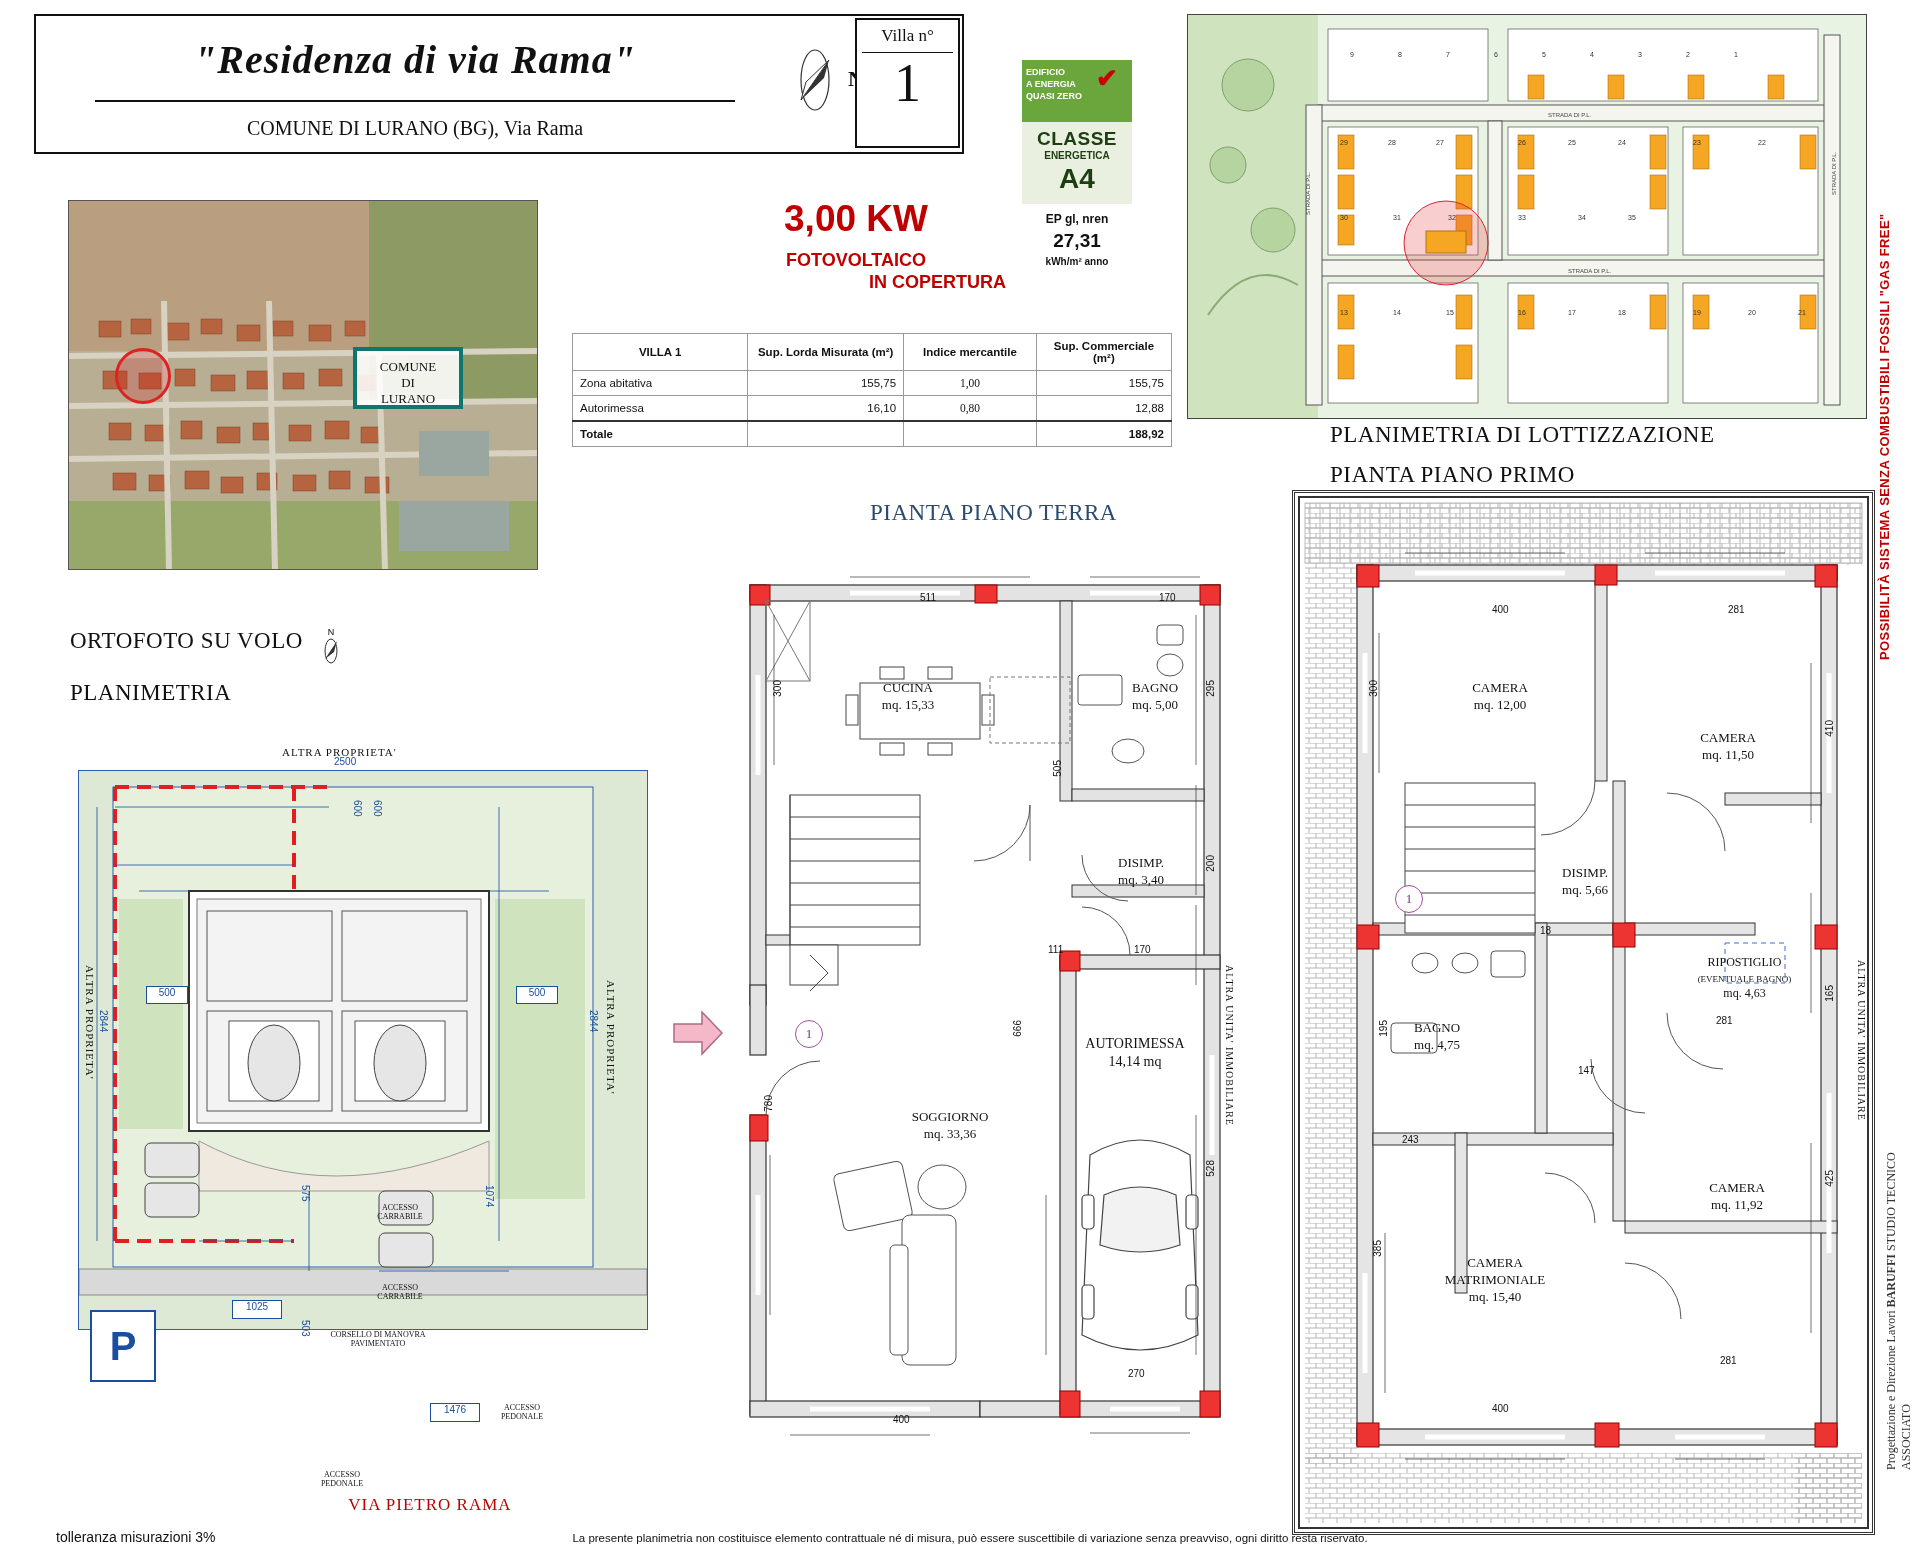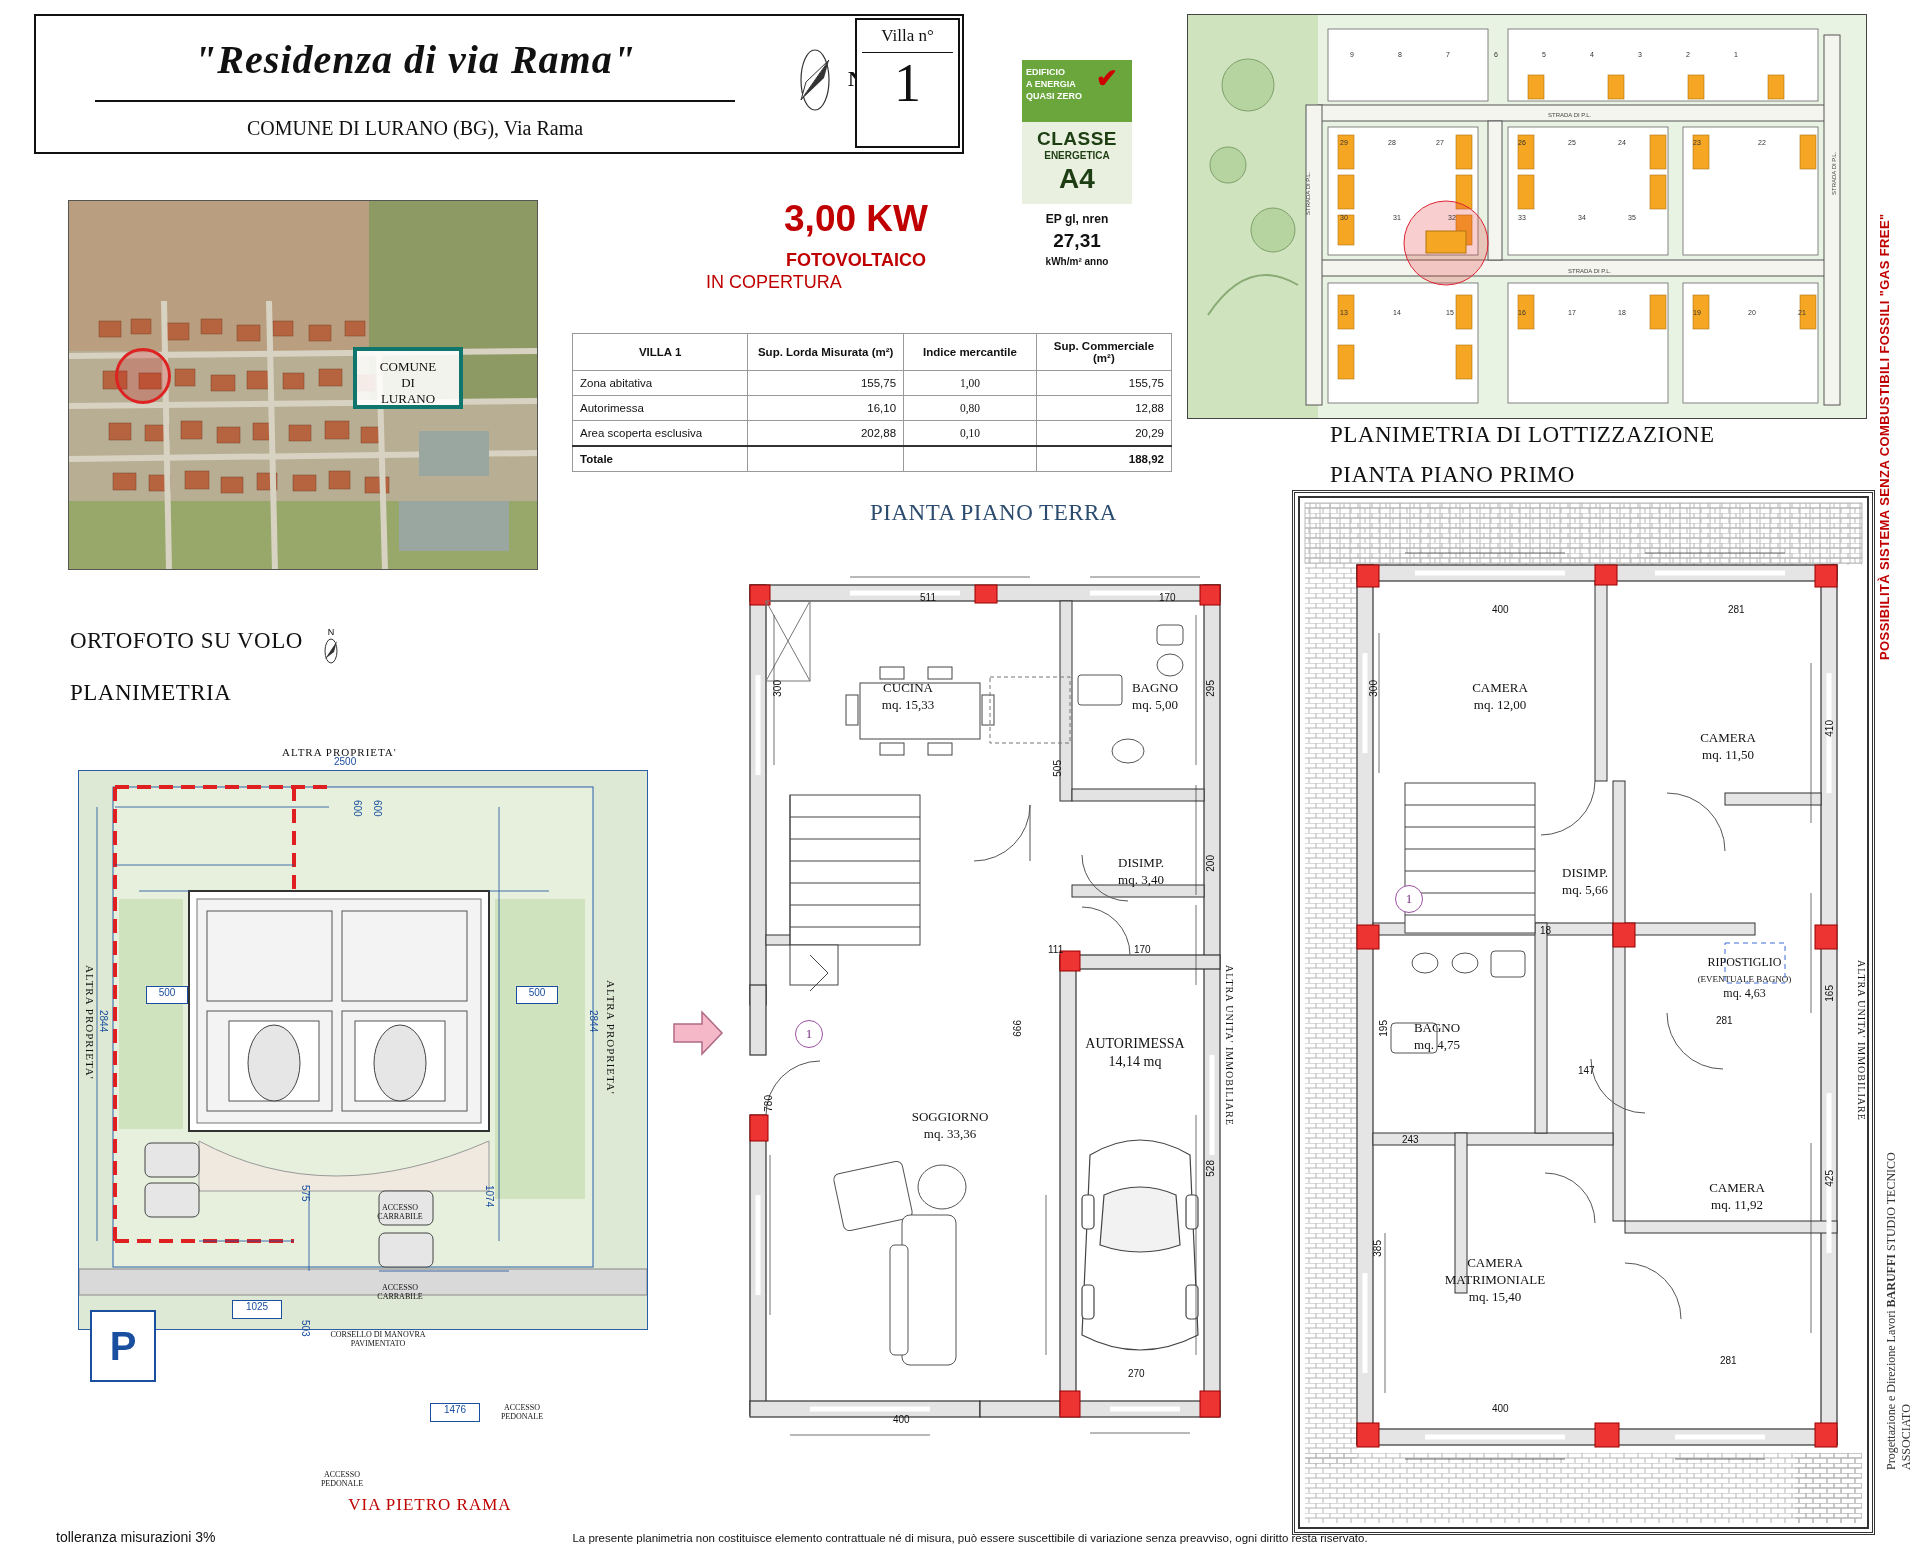--- a/index.html
+++ b/index.html
@@ -27,21 +27,21 @@
   
   #ortofoto{left:68px;top:200px;width:470px;height:370px;border:1px solid #555;overflow:hidden;background:#b9a48a;}
   #orto-label{left:353px;top:347px;width:110px;height:62px;border:4px solid #0f766e;background:rgba(255,255,255,.88);font-size:13px;text-align:center;line-height:1.25;padding-top:10px;box-sizing:border-box;}
   #orto-marker{left:115px;top:348px;width:50px;height:50px;border:3px solid #d22;border-radius:50%;background:rgba(210,30,30,.25);}
   #orto-cap1{left:70px;top:628px;font-size:23px;letter-spacing:.5px;text-align:right;}
   #orto-cap2{left:70px;top:680px;font-size:23px;letter-spacing:.5px;}
 
   
   #kw-main{left:706px;top:198px;width:300px;text-align:center;font-family:"Liberation Sans",sans-serif;font-weight:bold;font-size:37px;color:#c00000;}
   #kw-sub1{left:706px;top:250px;width:300px;text-align:center;font-family:"Liberation Sans",sans-serif;font-weight:bold;font-size:18px;color:#c00000;}
-  #kw-sub2{left:706px;top:272px;width:300px;text-align:left;font-family:"Liberation Sans",sans-serif;font-weight:normal;font-size:18px;color:#c00000;}
+  #kw-sub2{left:706px;top:272px;width:300px;text-align:right;font-family:"Liberation Sans",sans-serif;font-weight:bold;font-size:18px;color:#c00000;}
 
   
   #energy{left:1022px;top:60px;width:110px;height:232px;border:1px solid #6b8f3a;background:#fff;}
   #en-top{left:1022px;top:60px;width:110px;height:62px;background:#6aa63b;color:#fff;font-family:"Liberation Sans",sans-serif;font-weight:bold;font-size:9px;line-height:1.35;padding:6px 4px;box-sizing:border-box;}
   #en-check{left:1096px;top:66px;font-size:26px;color:#c00;font-weight:bold;line-height:1;}
   #en-classe{left:1022px;top:122px;width:110px;height:82px;background:#e9f0df;color:#1d3d12;text-align:center;font-family:"Liberation Sans",sans-serif;}
   #en-ep{left:1022px;top:204px;width:110px;height:88px;background:#fff;text-align:center;font-family:"Liberation Sans",sans-serif;}
 
   
   #table-wrap{left:572px;top:333px;width:600px;}
@@ -214,26 +214,20 @@
           <td class="num">155,75</td>
           <td class="mid">1,00</td>
           <td class="num">155,75</td>
         </tr>
         <tr>
           <td>Autorimessa</td>
           <td class="num">16,10</td>
           <td class="mid">0,80</td>
           <td class="num">12,88</td>
         </tr>
-        <tr>
-          <td>Area scoperta esclusiva</td>
-          <td class="num">202,88</td>
-          <td class="mid">0,10</td>
-          <td class="num">20,29</td>
-        </tr>
         <tr class="tot">
           <td>Totale</td>
           <td></td>
             <td></td>
           <td class="num">188,92</td>
         </tr>
       </tbody>
     </table>
   </div>
 

